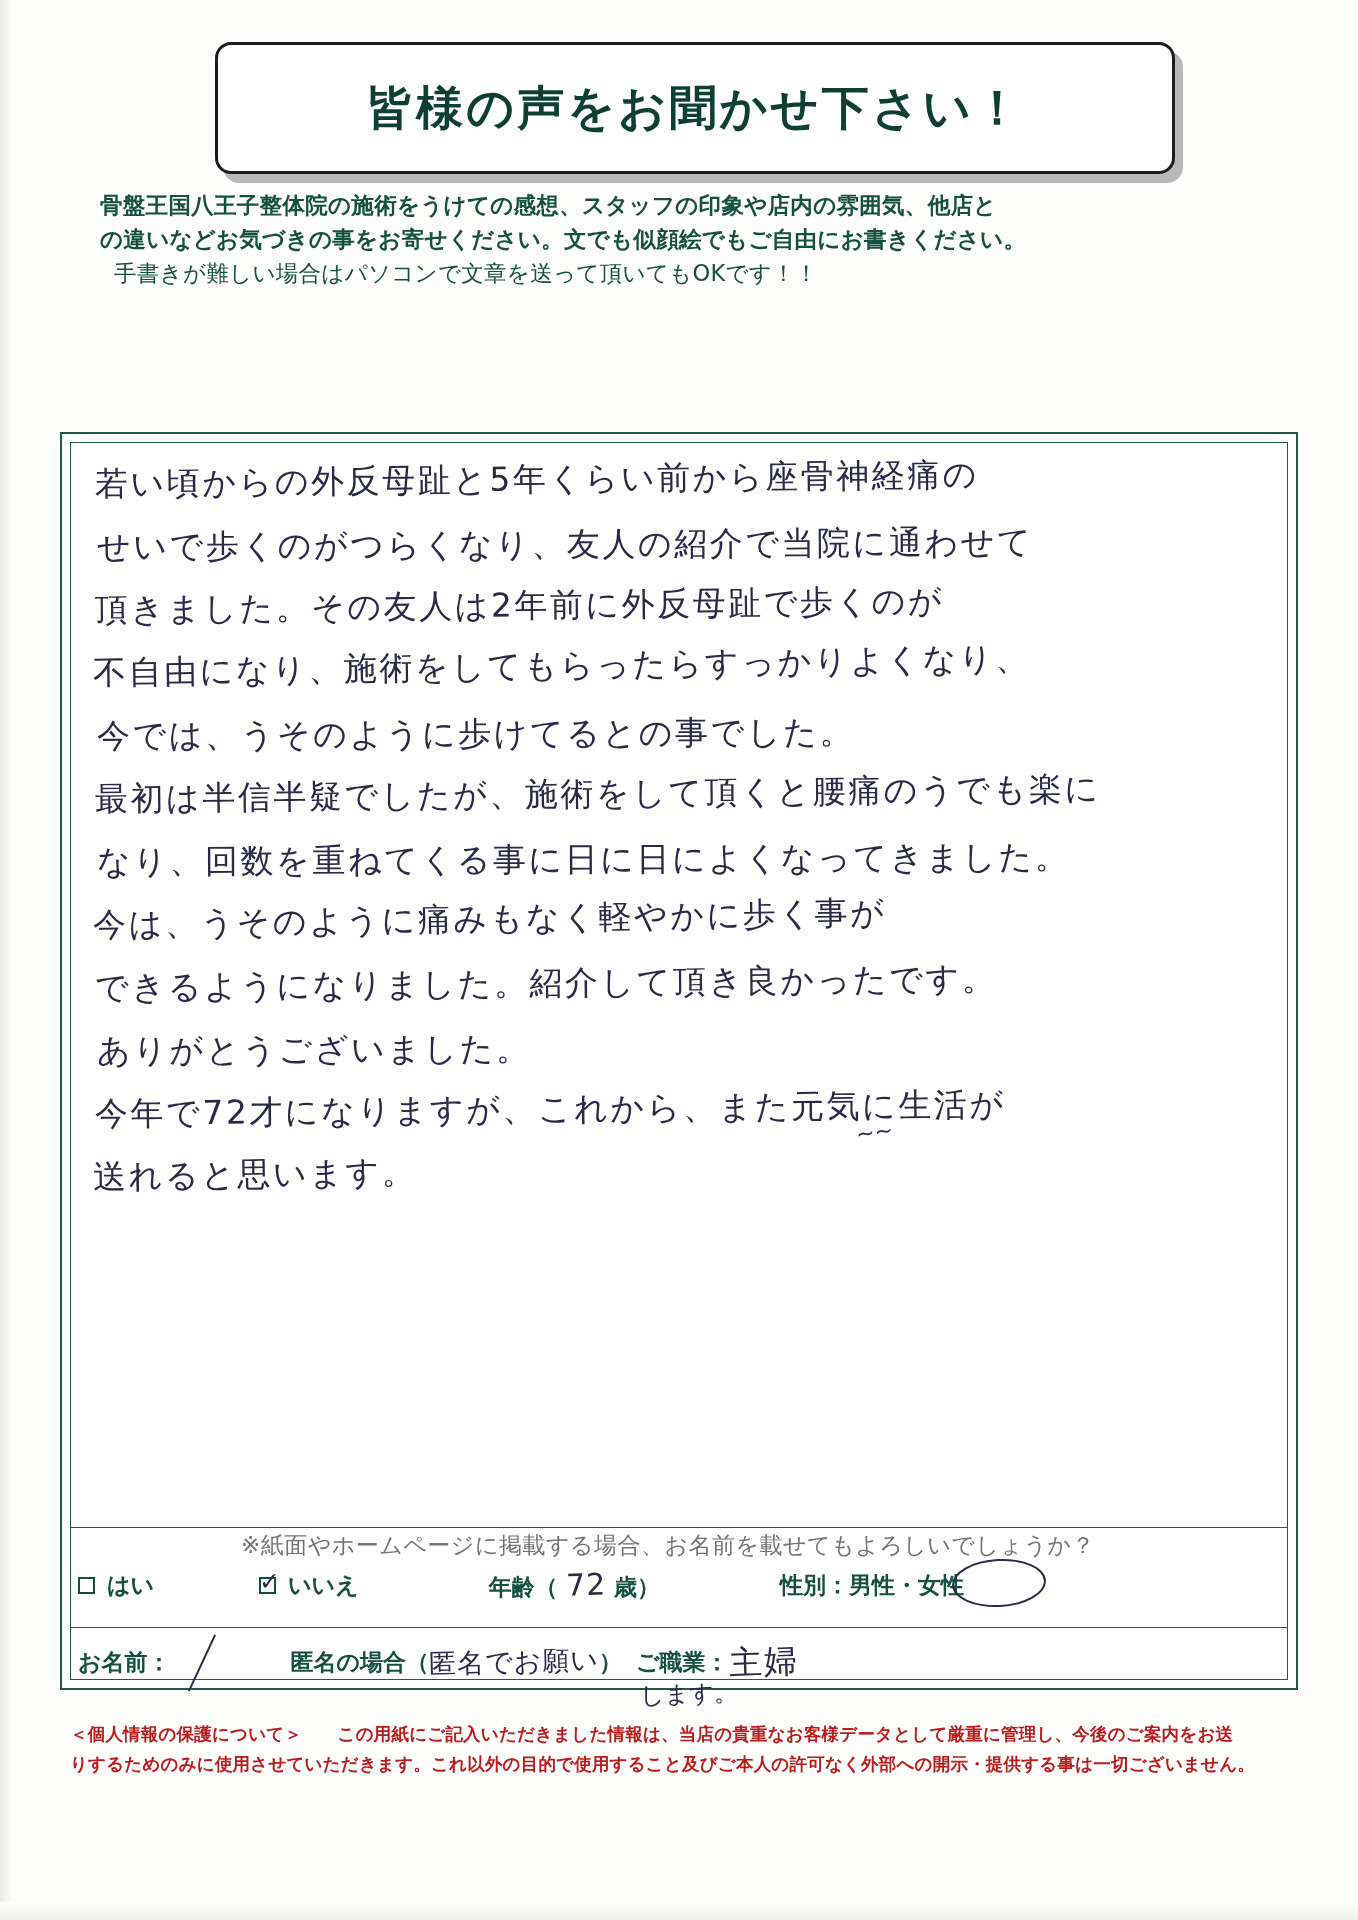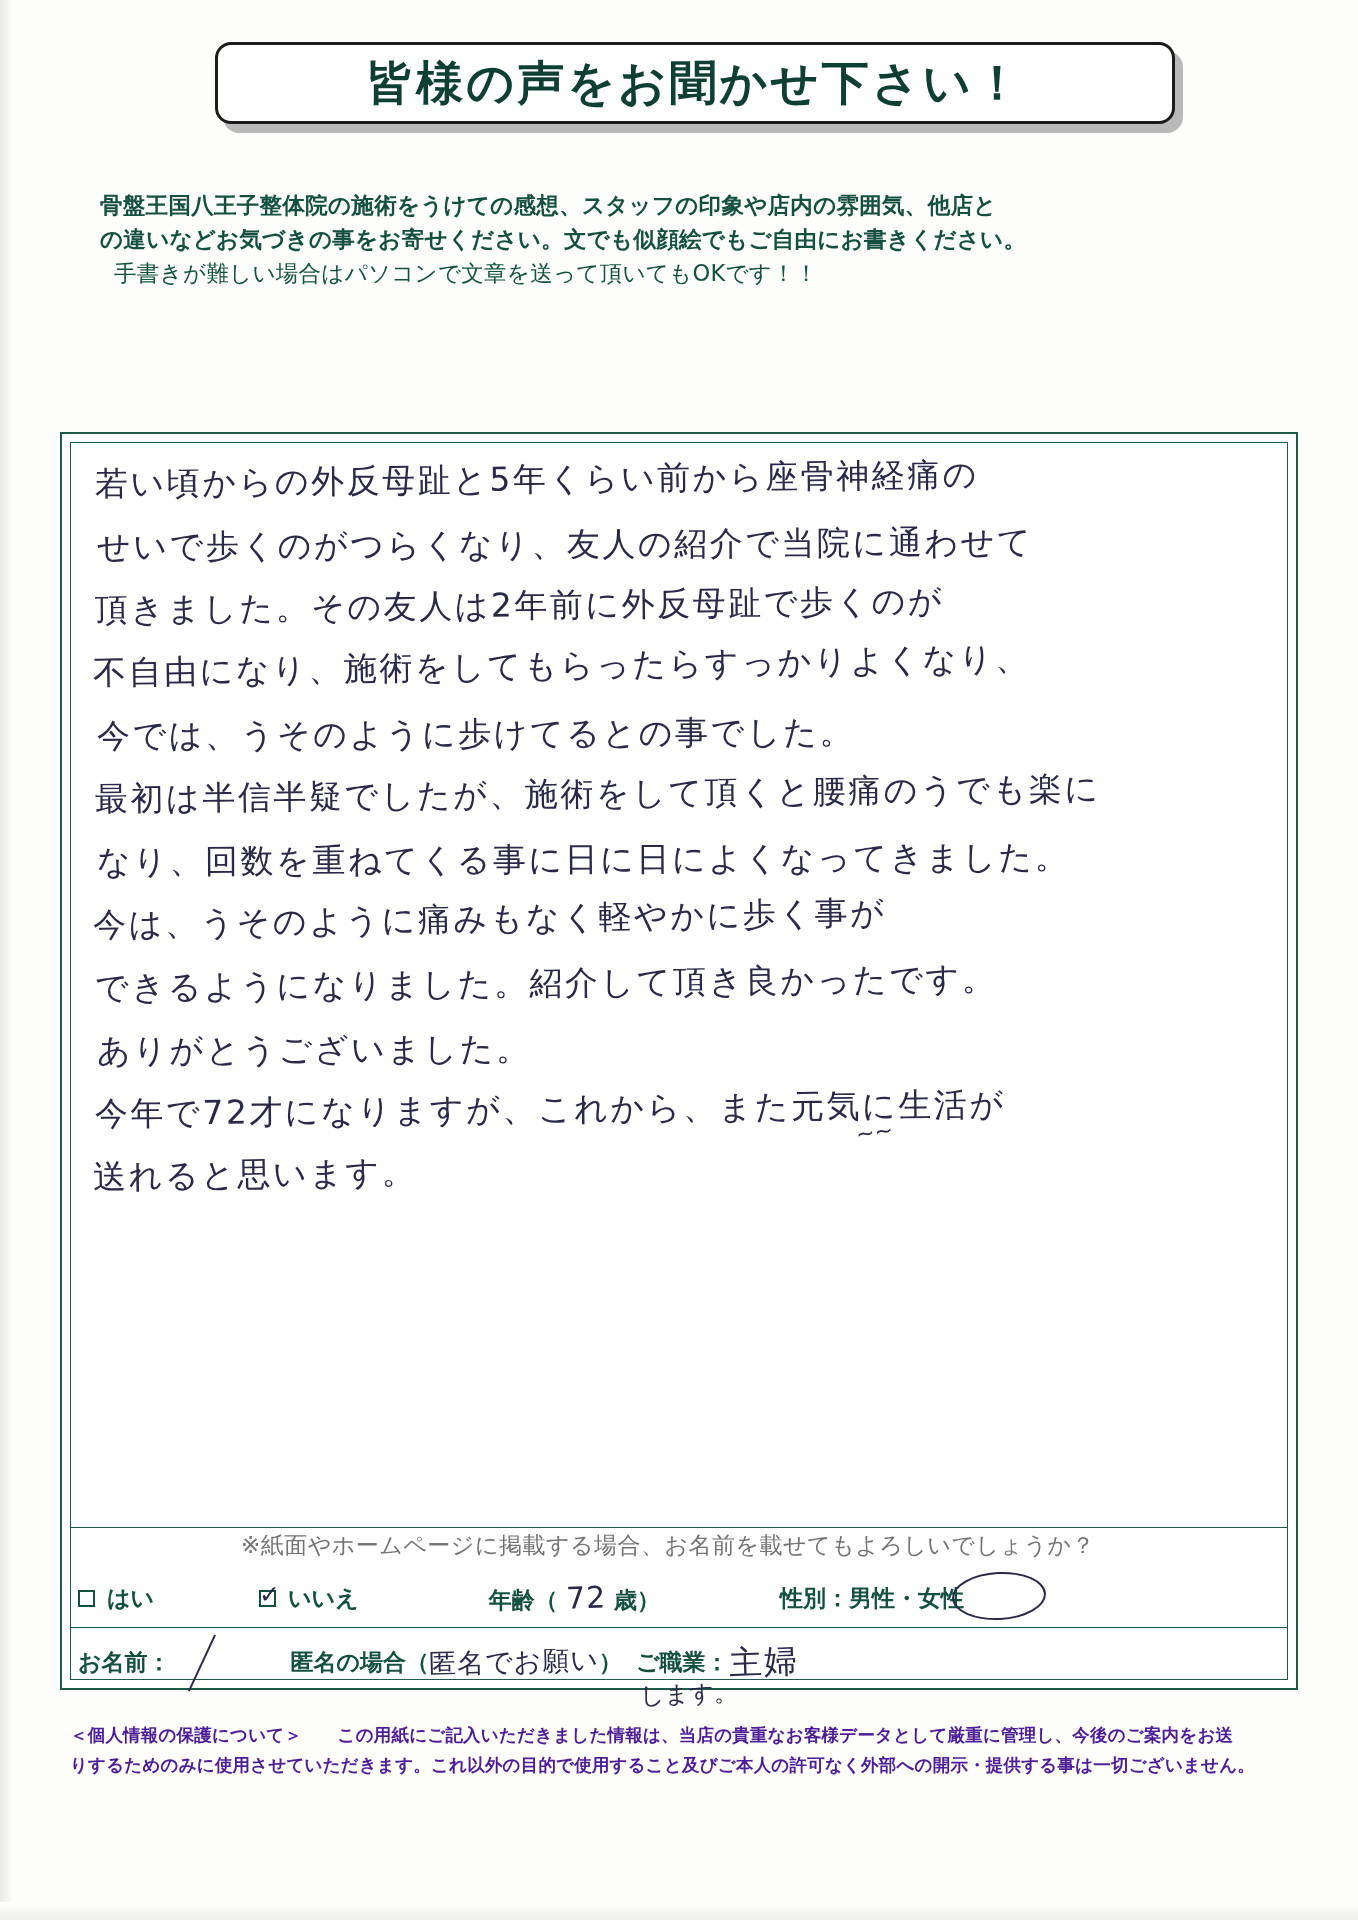--- a/index.html
+++ b/index.html
@@ -22,21 +22,21 @@
     height: 1920px;
     background: #fdfdfb;
   }
 
   
   .title-wrap {
     position: absolute;
     left: 215px;
     top: 42px;
     width: 960px;
-    height: 82px;
+    height: 132px;
   }
   .title-shadow {
     position: absolute;
     left: 8px; top: 9px;
     width: 100%; height: 100%;
     border-radius: 16px;
     background: #b9b9b9;
   }
   .title-box {
     position: absolute;
@@ -138,21 +138,21 @@
   .publish-q {
     font-family: "DejaVu Sans", sans-serif;
     font-size: 23px;
     font-weight: normal;
     color: #737373;
     white-space: nowrap;
     letter-spacing: 0.5px;
     text-align: center;
   }
   .publish-opts {
-    margin-top: 19px;
+    margin-top: 6px;
     display: flex;
     align-items: center;
     font-family: "DejaVu Sans", sans-serif;
     font-size: 23px;
     font-weight: bold;
     color: #14503f;
     white-space: nowrap;
     text-align: right;
   }
   .chk {
@@ -251,24 +251,24 @@
   }
 
   
   .footer {
     position: absolute;
     left: 70px;
     top: 1720px;
     width: 1220px;
   }
   .footer-line {
-    font-family: Liberation Serif, serif;
+    font-family: Liberation Mono, monospace;
     font-size: 17.5px;
     line-height: 30px;
-    color: #4c1d95;
+    color: #b91c1c;
     font-weight: bold;
     white-space: nowrap;
     letter-spacing: 0.2px;
   }
 
   
   .scan-edge-left {
     position: absolute;
     left: 0; top: 0;
     width: 14px; height: 1920px;

